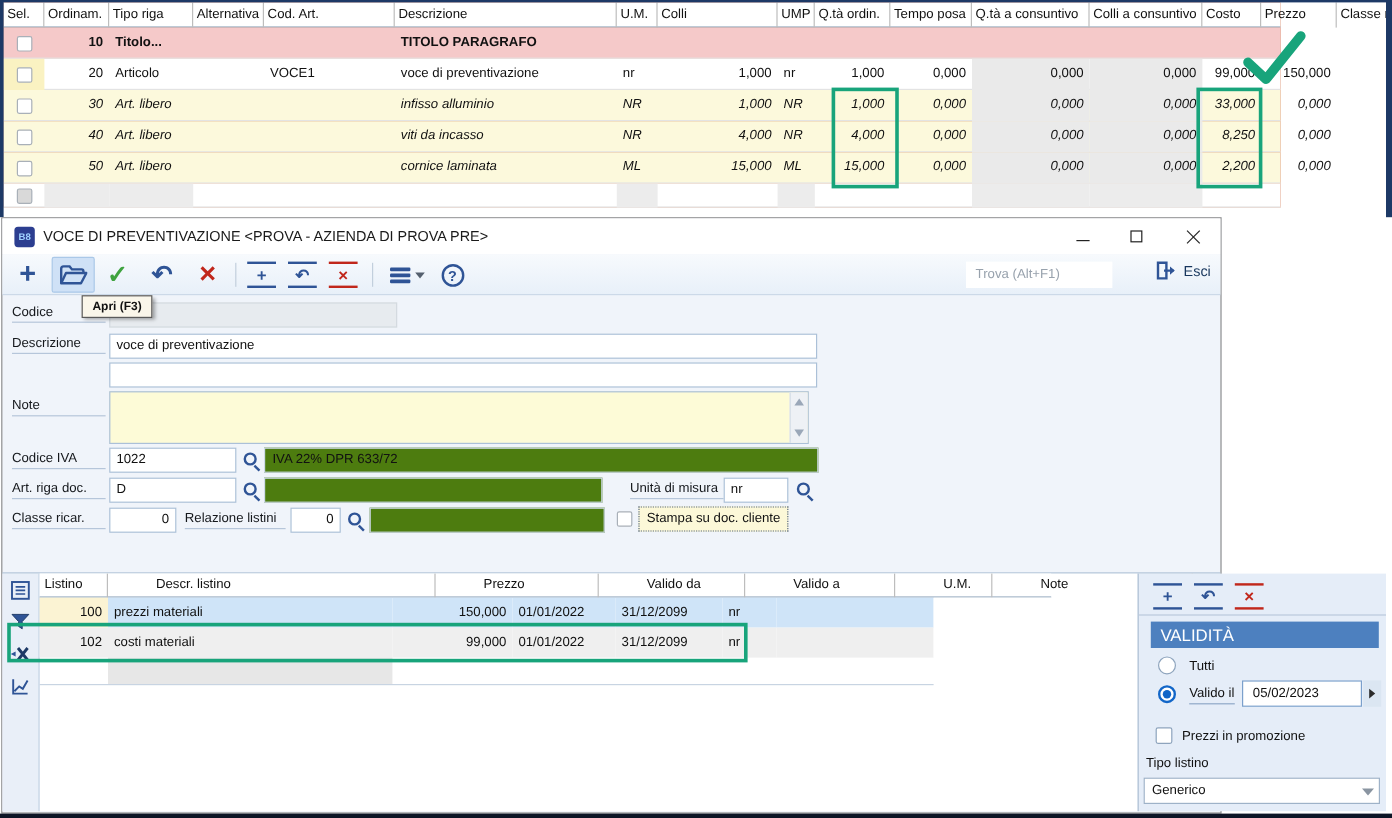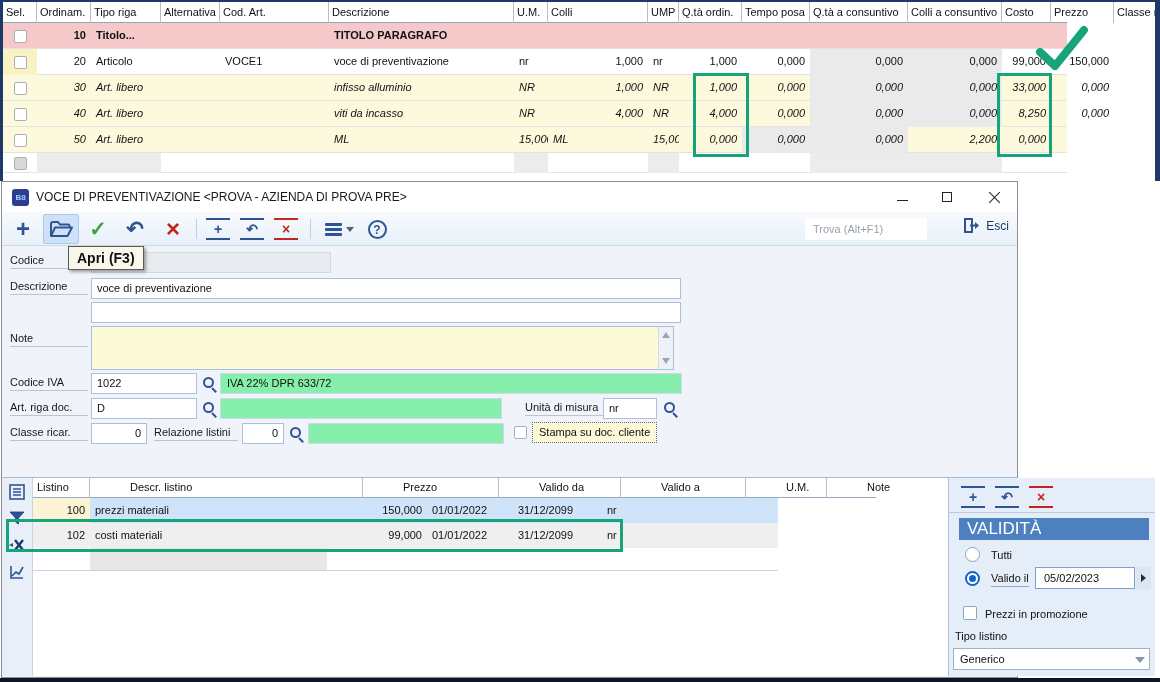--- a/index.html
+++ b/index.html
@@ -60,31 +60,31 @@
   .hamburger i { display: block; width: 17px; height: 3px; background: #2f5496; border-radius: 1px; margin: 2px 0; }
   .caret { display: inline-block; width: 0; height: 0; border-left: 4px solid transparent; border-right: 4px solid transparent; border-top: 5px solid #55606e; margin-left: 4px; }
   .help-circle { width: 19px; height: 19px; border: 2px solid #2f5496; border-radius: 50%; color: #2f5496; font-weight: bold; font-size: 12px; text-align: center; line-height: 16px; }
   .trova-box { position: absolute; right: 90px; top: 6px; width: 122px; height: 22px; background: #fff; color: #98a2ad; font-size: 11px; line-height: 22px; padding-left: 8px; }
   .esci { position: absolute; right: 8px; top: 5px; display: flex; align-items: center; gap: 5px; color: #17365d; font-size: 12px; }
 
   
   .flabel { position: absolute; width: 78px; padding-bottom: 2px; border-bottom: 1px solid #b6c6da; color: #15181c; white-space: nowrap; }
   .input { position: absolute; height: 21px; background: #fff; border: 1px solid #abc0d8; line-height: 19px; padding: 0 5px; white-space: nowrap; overflow: hidden; }
   .input.num { text-align: right; }
-  .flatfield { position: absolute; height: 21px; background: #86efac; border: 1px solid #cdd9e7; line-height: 19px; padding: 0 6px; white-space: nowrap; overflow: hidden; }
+  .flatfield { position: absolute; height: 21px; background: #4d7c0f; border: 1px solid #cdd9e7; line-height: 19px; padding: 0 6px; white-space: nowrap; overflow: hidden; }
   .grayfield { position: absolute; height: 21px; background: #e7ebef; border: 1px solid #d4dae0; }
   .mag { position: absolute; width: 15px; height: 15px; }
   .mag::before { content: ""; position: absolute; left: 1px; top: 1px; width: 7px; height: 7px; border: 2px solid #2f5496; border-radius: 50%; }
   .mag::after { content: ""; position: absolute; left: 10px; top: 11px; width: 6px; height: 2px; background: #2f5496; transform: rotate(45deg); transform-origin: left center; }
   .note-area { position: absolute; left: 89px; top: 144px; width: 583px; height: 44px; background: #fdfbd7; border: 1px solid #abc0d8; }
   .note-scroll { position: absolute; right: 0; top: 0; width: 15px; height: 100%; background: #eef1f5; border-left: 1px solid #d4dce6; }
   .sarrow { position: absolute; left: 3px; width: 0; height: 0; border-left: 4px solid transparent; border-right: 4px solid transparent; }
   .sarrow.up { top: 5px; border-bottom: 6px solid #9aa7b8; }
   .sarrow.down { bottom: 5px; border-top: 6px solid #9aa7b8; }
-  .tooltip { position: absolute; left: 66px; top: 64px; background: #faf6ea; border: 1px solid #5a5a5a; box-shadow: 2px 2px 3px rgba(0,0,0,0.35); padding: 3px 8px; font-weight: bold; font-size: 14px; z-index: 30; white-space: nowrap; }
+  .tooltip { position: absolute; left: 66px; top: 64px; background: #faf6ea; border: 1px solid #5a5a5a; box-shadow: 2px 2px 3px rgba(0,0,0,0.35); padding: 3px 8px; font-weight: bold; font-size: 10px; z-index: 30; white-space: nowrap; }
   .stampa-lbl { position: absolute; left: 530px; top: 240px; height: 21px; background: #fcf8d8; border: 1px dotted #5a6b80; line-height: 19px; padding: 0 6px; }
 
   
   .tabbar { position: absolute; left: 0; top: 268px; right: 0; height: 28px; }
   .lower-line { position: absolute; left: 0; top: 295px; right: 0; height: 1px; background: #a7bcd2; }
   .tab { position: absolute; bottom: 0; height: 24px; line-height: 23px; padding: 0 12px; font-size: 12px; }
   .tab-inactive { left: 4px; color: #222; }
   .tab-active { left: 88px; background: #fff; border: 1px solid #9ab0c6; border-bottom: none; border-radius: 2px 2px 0 0; height: 27px; line-height: 26px; z-index: 5; }
 
   
@@ -103,21 +103,21 @@
   .lg-row100 .cell { background: #cfe4f8; }
   .lg-row100 .listino-cell { background: #fbf3d3; }
   .lg-row102 .cell { background: #efefef; }
   .lg-r .filler { background: #fff !important; }
   .lg-empty { height: 22px; }
   .lg-empty .descr-ghost { background: #e7e7e7; height: 22px; }
 
   
   .panel { position: absolute; left: 946px; top: 296px; width: 207px; bottom: 1px; background: #e5edf8; border-left: 1px solid #b0c0d4; }
   .panel-sep { position: absolute; left: 0; right: 0; top: 34px; height: 1px; background: #b9c9dc; }
-  .validita-bar { position: absolute; left: 10px; top: 40px; width: 190px; height: 22px; background: #4d80bf; color: #fff; line-height: 22px; padding-left: 8px; font-size: 17px; }
+  .validita-bar { position: absolute; left: 10px; top: 40px; width: 190px; height: 22px; background: #4d80bf; color: #fff; line-height: 22px; padding-left: 8px; font-size: 14px; }
   .radio { position: absolute; width: 15px; height: 15px; border: 1px solid #8ea4bd; border-radius: 50%; background: #fff; }
   .radio.sel { border: 2px solid #1266c8; }
   .radio.sel::after { content: ""; position: absolute; left: 2px; top: 2px; width: 7px; height: 7px; background: #1266c8; border-radius: 50%; }
   .plabel { position: absolute; white-space: nowrap; }
   .underlined { border-bottom: 1px solid #8fa8c8; padding-bottom: 2px; }
   .date-field { position: absolute; left: 86px; top: 89px; width: 100px; height: 22px; background: #fff; border: 1px solid #7ba0cc; line-height: 20px; padding-left: 8px; }
   .date-btn { position: absolute; left: 187px; top: 89px; width: 15px; height: 22px; background: #dbe6f2; display: flex; align-items: center; justify-content: center; }
   .tri-right { width: 0; height: 0; border-top: 4px solid transparent; border-bottom: 4px solid transparent; border-left: 5px solid #2a2a2a; }
   .pcbx { position: absolute; width: 14px; height: 14px; background: #fff; border: 1px solid #8ea4bd; border-radius: 2px; }
   .pselect { position: absolute; left: 4px; top: 170px; width: 197px; height: 22px; background: #fff; border: 1px solid #9eb2c8; line-height: 20px; padding-left: 6px; }
@@ -237,20 +237,21 @@
     </div>
 
     <div class="tt-row tt-r row-free">
       <div class="cell sel-cell">
           <span class="cbx"></span>
         </div>
       <div class="cell num">50</div>
       <div class="cell">Art. libero</div>
       <div class="cell"></div>
       <div class="cell"></div>
+      <div class="cell">cornice laminata</div>
       <div class="cell">ML</div>
       <div class="cell num">15,000</div>
       <div class="cell">ML</div>
       <div class="cell num">15,000</div>
       <div class="cell num">0,000</div>
       <div class="cell num gray">0,000</div>
       <div class="cell num gray">0,000</div>
       <div class="cell num">2,200</div>
       <div class="cell num">0,000</div>
       <div class="cell"></div>

